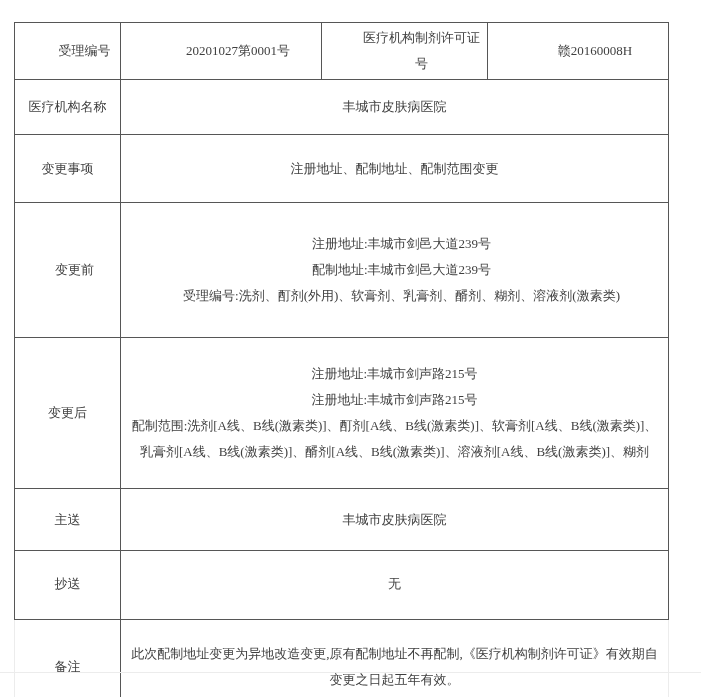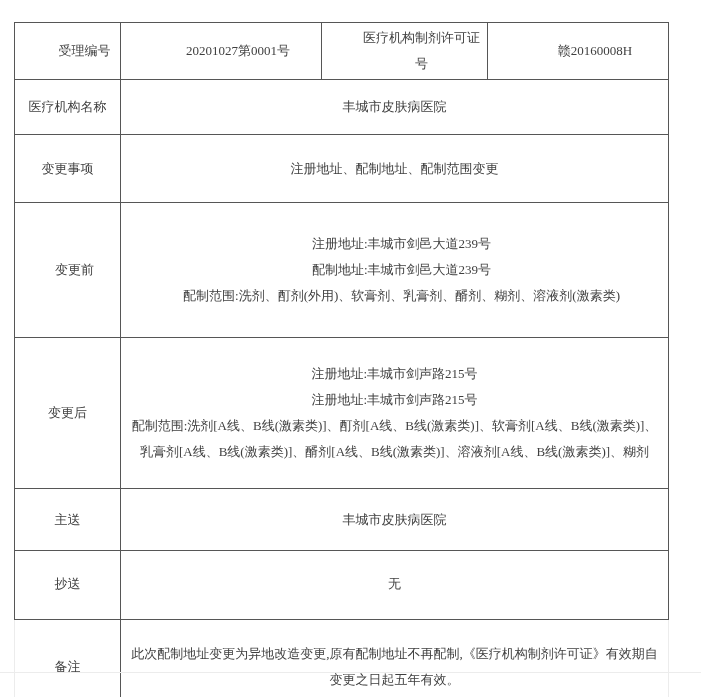--- a/index.html
+++ b/index.html
@@ -81,21 +81,21 @@
       </tr>
       <tr class="r3">
         <td class="label-cell">变更事项</td>
         <td class="value-cell" colspan="3">注册地址、配制地址、配制范围变更</td>
       </tr>
       <tr class="r4">
         <td class="label-cell">变更前</td>
         <td class="value-cell cell-lines" colspan="3">
           <div>注册地址:丰城市剑邑大道239号</div>
           <div>配制地址:丰城市剑邑大道239号</div>
-          <div>配制范围:洗剂、酊剂(外用)、软膏剂、乳膏剂、醑剂、糊剂、溶液剂(激素类)</div>
+          <div>受理编号:洗剂、酊剂(外用)、软膏剂、乳膏剂、醑剂、糊剂、溶液剂(激素类)</div>
         </td>
       </tr>
       <tr class="r5">
         <td class="label-cell">变更后</td>
         <td class="value-cell cell-lines" colspan="3">
           <div>注册地址:丰城市剑声路215号</div>
           <div>注册地址:丰城市剑声路215号</div>
           <div>配制范围:洗剂[A线、B线(激素类)]、酊剂[A线、B线(激素类)]、软膏剂[A线、B线(激素类)]、乳膏剂[A线、B线(激素类)]、醑剂[A线、B线(激素类)]、溶液剂[A线、B线(激素类)]、糊剂</div>
         </td>
       </tr>

